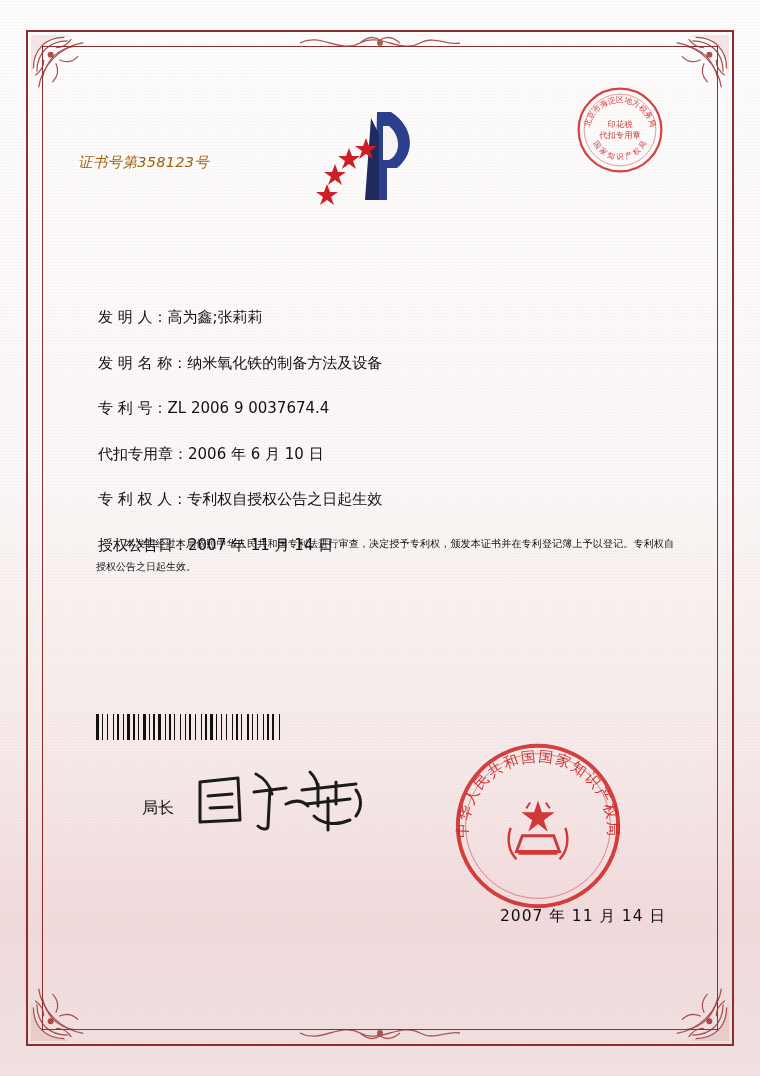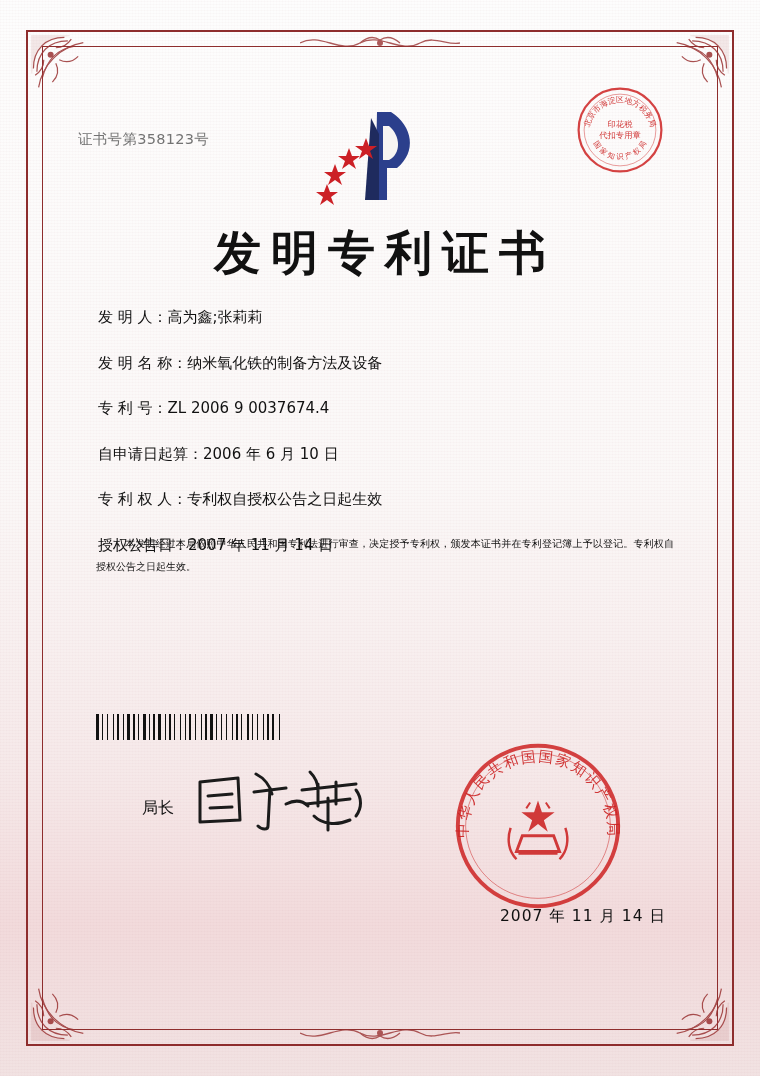--- a/index.html
+++ b/index.html
@@ -84,25 +84,26 @@
     position: absolute;
     left: 42px;
     top: 46px;
     right: 42px;
     bottom: 46px;
   }
 
   .cert-no {
     position: absolute;
     left: 36px;
-    top: 84px;
+    top: 107px;
     font-size: 14.5px;
-    color: #737373;
+    color: #a16207;
     letter-spacing: 0.3px;
     font-family: "DejaVu Sans", sans-serif;
+    font-style: italic;
   }
 
   
   .logo {
     position: absolute;
     left: 50%;
     top: 58px;
     transform: translateX(-50%);
     width: 150px;
     height: 110px;
@@ -354,34 +355,33 @@
         </text>
         <text x="50" y="47" font-size="9" fill="#cc2222" text-anchor="middle" font-family="DejaVu Sans, sans-serif" opacity="0.9">印花税</text>
         <text x="50" y="59" font-size="9" fill="#cc2222" text-anchor="middle" font-family="DejaVu Sans, sans-serif" opacity="0.9">代扣专用章</text>
         <path id="sealArcBot" d="M18,50 A32,32 0 0 0 82,50" fill="none"></path>
         <text font-size="8" fill="#cc2222" font-family="DejaVu Sans, sans-serif" opacity="0.9">
           <textPath href="#sealArcBot" startOffset="50%" text-anchor="middle">国 家 知 识 产 权 局</textPath>
         </text>
       </svg>
     </div>
 
-    <div class="title">发明专利证书</div>
 
     <div class="fields">
       <div class="field-row">
         <span class="field-label">发 明 人：</span><span class="field-value">高为鑫;张莉莉</span>
       </div>
       <div class="field-row">
         <span class="field-label">发 明 名 称：</span><span class="field-value">纳米氧化铁的制备方法及设备</span>
       </div>
       <div class="field-row">
         <span class="field-label">专 利 号：</span><span class="field-value">ZL 2006 9 0037674.4</span>
       </div>
       <div class="field-row">
-        <span class="field-label">自申请日起算：</span><span class="field-value">2006 年 6 月 10 日</span>
+        <span class="field-label">代扣专用章：</span><span class="field-value">2006 年 6 月 10 日</span>
       </div>
       <div class="field-row">
         <span class="field-label">专 利 权 人：</span><span class="field-value">专利权自授权公告之日起生效</span>
       </div>
       <div class="field-row">
         <span class="field-label">授权公告日：</span><span class="field-value">2007 年 11 月 14 日</span>
       </div>
     </div>
 
     <div class="body-text">

